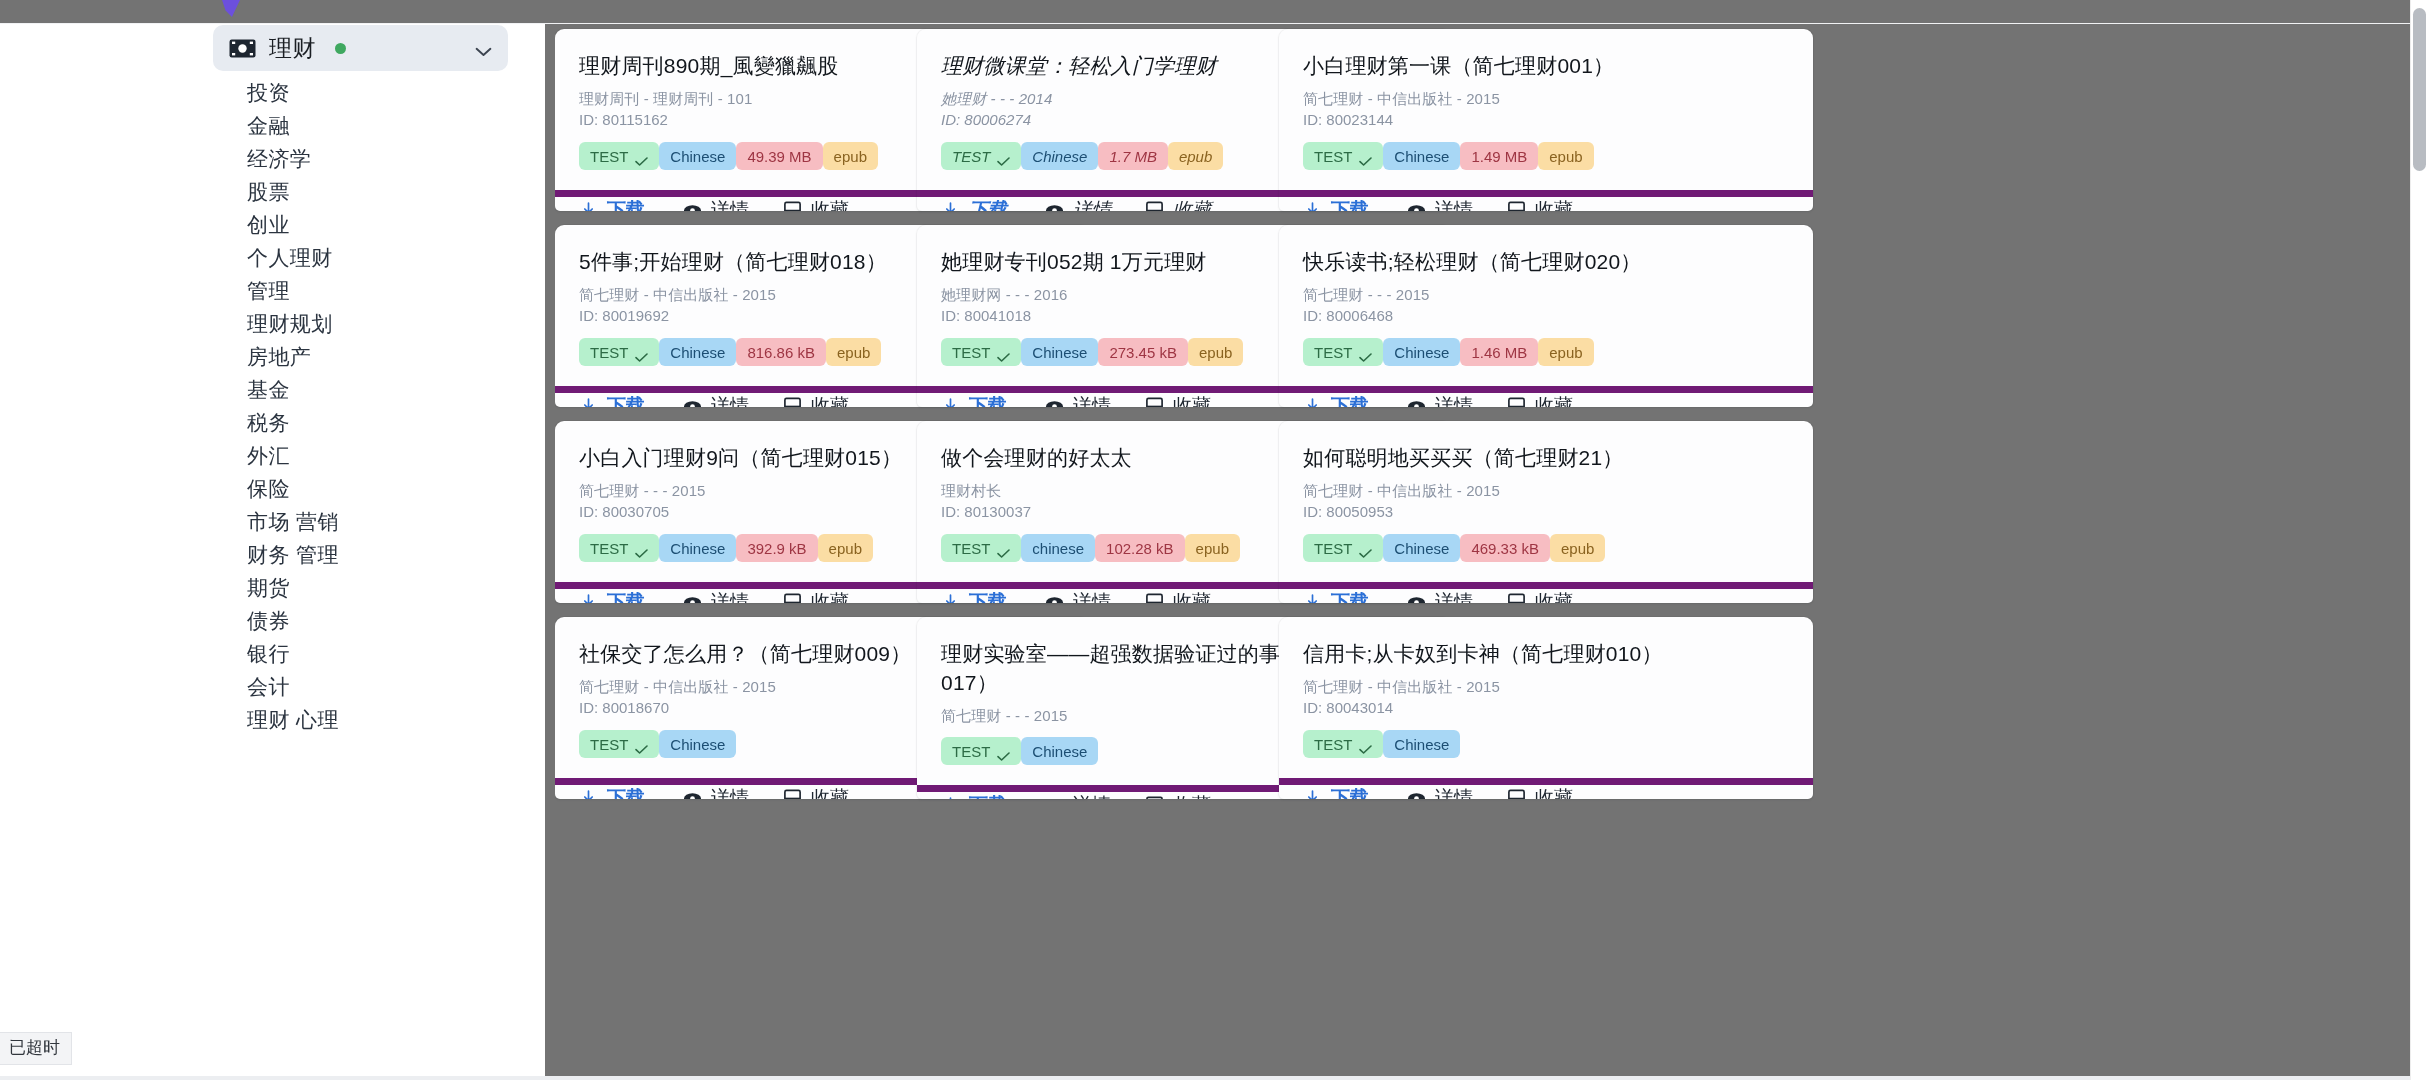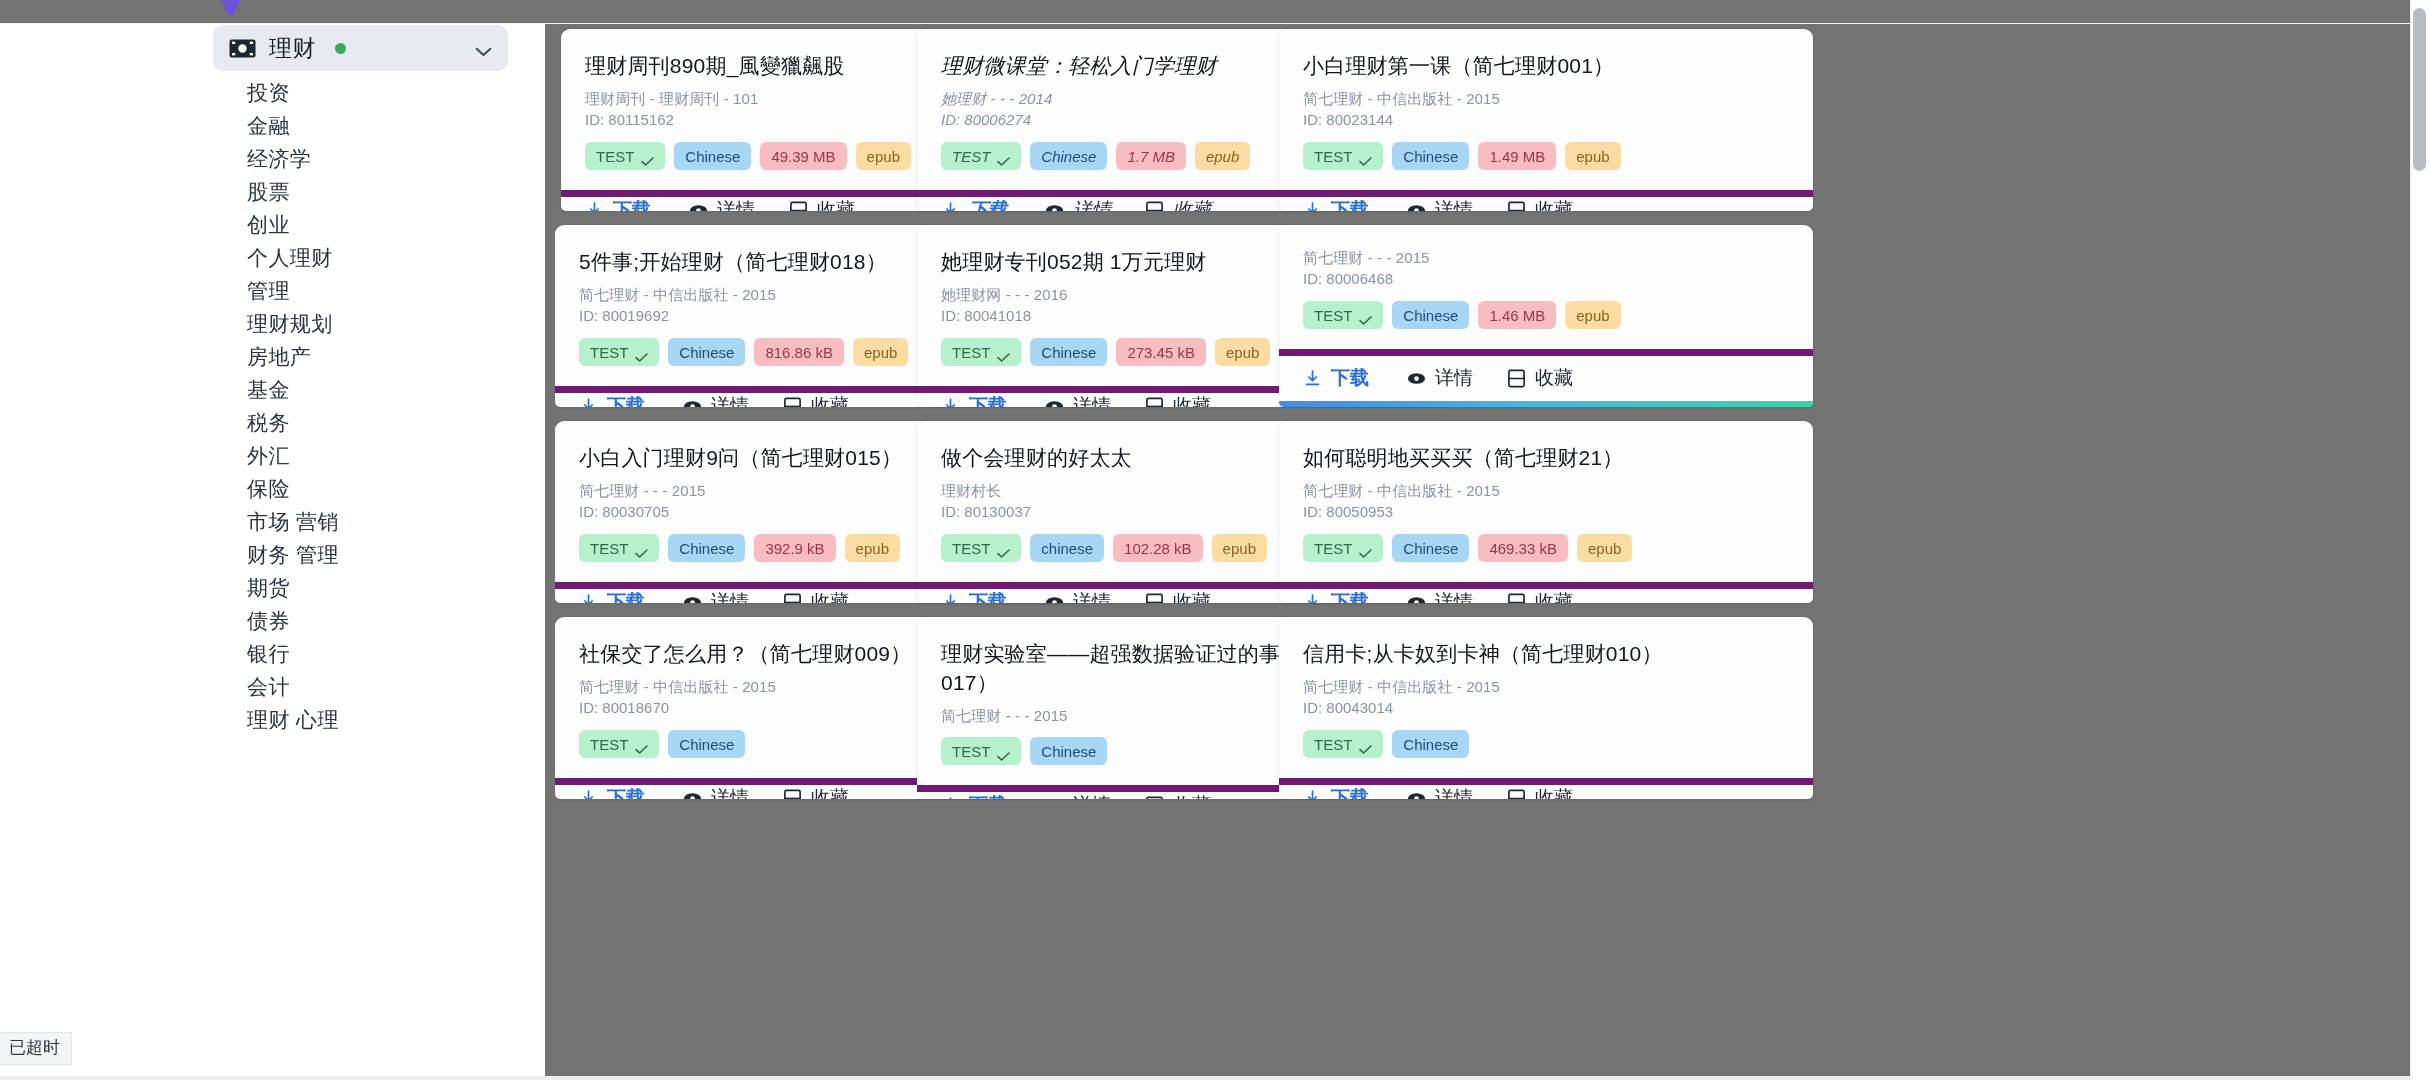--- a/index.html
+++ b/index.html
@@ -135,21 +135,21 @@
   }
   .card-id {
     font-size: 15px;
     line-height: 22px;
     color: #8b94a3;
     margin-bottom: 11px;
   }
   .chips {
     display: flex;
     align-items: center;
-    gap: 9px;
+    gap: 0;
     padding-bottom: 20px;
   }
   .chip {
     height: 28px;
     border-radius: 6px;
     font-size: 15px;
     display: inline-flex;
     align-items: center;
     padding: 0 11px;
     white-space: nowrap;
@@ -269,21 +269,21 @@
         <div class="cat-item"><span>财务 管理</span></div>
         <div class="cat-item"><span>期货</span></div>
         <div class="cat-item"><span>债券</span></div>
         <div class="cat-item"><span>银行</span></div>
         <div class="cat-item"><span>会计</span></div>
         <div class="cat-item"><span>理财 心理</span></div>
       </div>
   </div>
 
   <div class="grid">
-      <div class="card" style="left: 6px; top: 5px; height: 182px;">
+      <div class="card" style="left: 0px; top: 5px; height: 182px;">
         <div class="body">
           <div class="card-title">理财周刊890期_風變獵飆股</div>
           <div class="card-meta">理财周刊 - 理财周刊 - 101</div>
           <div class="card-id">ID: 80115162</div>
           <div class="chips">
             <span class="chip test">
               <span>TEST</span>
               <span class="tick"><svg viewBox="0 0 13 9" width="13" height="9" aria-hidden="true">
                   <path d="M1 4.6 L4.6 8 L12 1" fill="none" stroke="currentColor" stroke-width="1.6" stroke-linecap="round" stroke-linejoin="round"></path>
                 </svg></span>
@@ -511,20 +511,21 @@
                 <rect x="1.2" y="1.2" width="13.6" height="14.6" rx="1.4" fill="none" stroke="currentColor" stroke-width="1.5"></rect>
                 <path d="M1.2 8.5 H14.8" stroke="currentColor" stroke-width="1.5"></path>
               </svg></span>
             <span>收藏</span>
           </span>
         </div>
         <div class="card-accent"></div>
       </div>
       <div class="card" style="left: 724px; top: 201px; height: 182px;">
         <div class="body">
+          <div class="card-title">快乐读书;轻松理财（简七理财020）</div>
           <div class="card-meta">简七理财 - - - 2015</div>
           <div class="card-id">ID: 80006468</div>
           <div class="chips">
             <span class="chip test">
               <span>TEST</span>
               <span class="tick"><svg viewBox="0 0 13 9" width="13" height="9" aria-hidden="true">
                   <path d="M1 4.6 L4.6 8 L12 1" fill="none" stroke="currentColor" stroke-width="1.6" stroke-linecap="round" stroke-linejoin="round"></path>
                 </svg></span>
             </span>
             <span class="chip lang">

